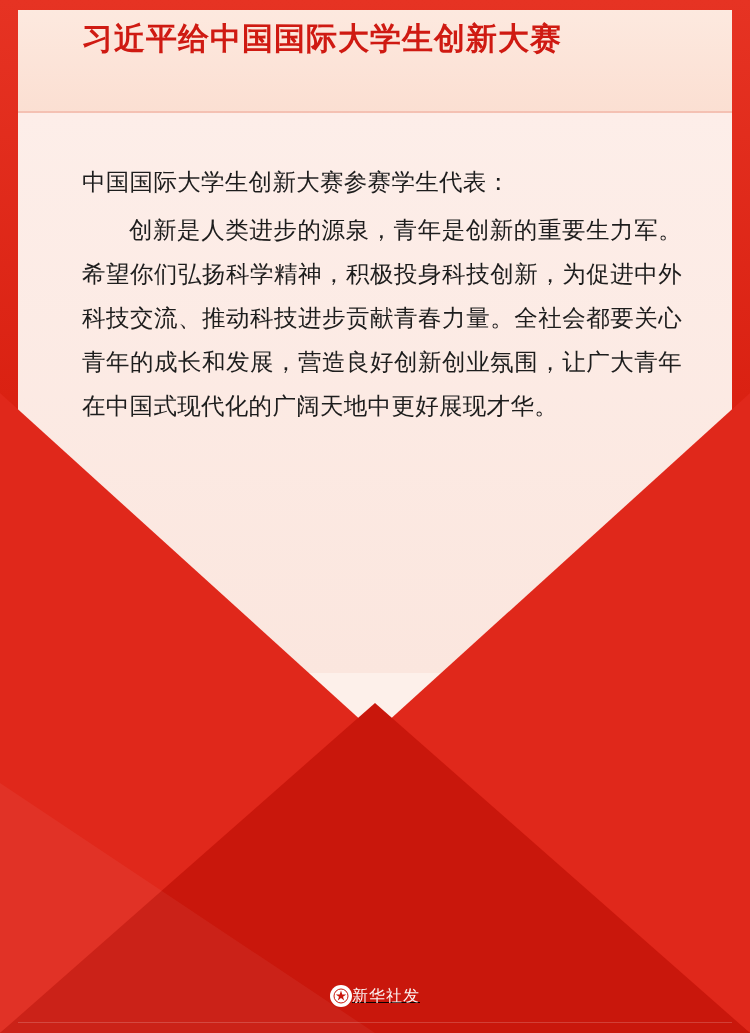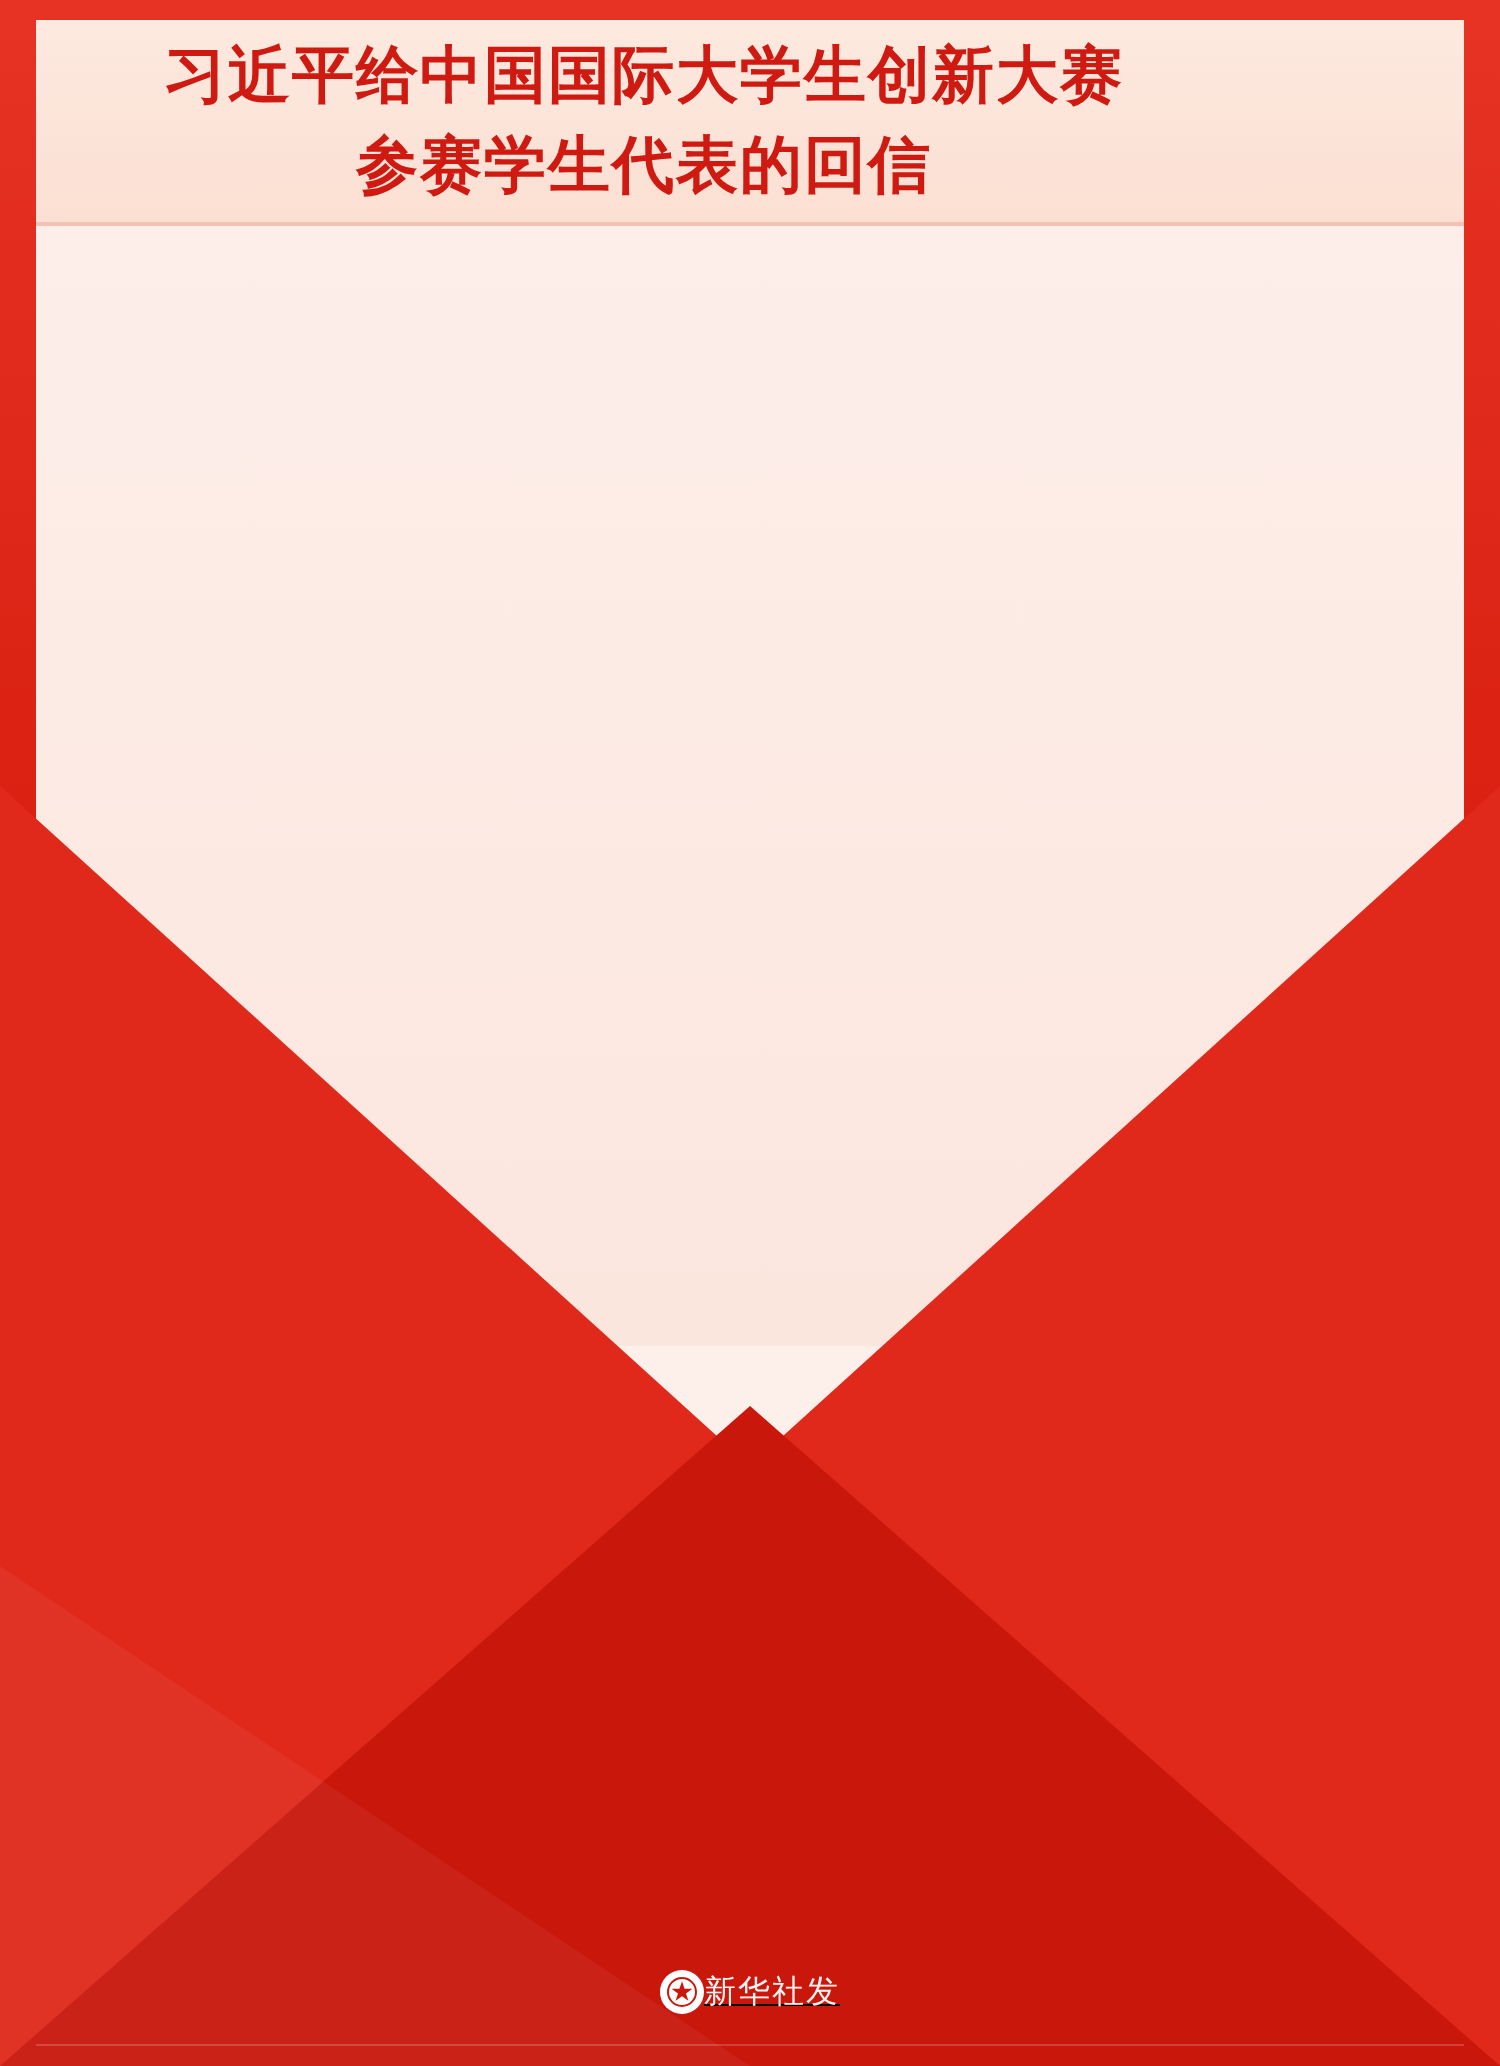--- a/index.html
+++ b/index.html
@@ -223,26 +223,27 @@
 <body>
 
 <div class="poster">
 
   <div class="frame"></div>
 
   <div class="title-band"></div>
 
   <div class="title">
     <div>习近平给中国国际大学生创新大赛</div>
-    <div>参赛学生代表的回信</div>
   </div>
 
   <div class="sheet"></div>
 
   <div class="letter">
+    <p>中国国际大学生创新大赛参赛学生代表：</p>
+    <p class="indent">创新是人类进步的源泉，青年是创新的重要生力军。希望你们弘扬科学精神，积极投身科技创新，为促进中外科技交流、推动科技进步贡献青春力量。全社会都要关心青年的成长和发展，营造良好创新创业氛围，让广大青年在中国式现代化的广阔天地中更好展现才华。</p>
   </div>
 
   <div class="sign">
     <div class="sign-name">习近平</div>
     <div class="sign-date">2024年10月16日</div>
   </div>
 
   <div class="env">
     <div class="env-left"></div>
     <div class="env-right"></div>

